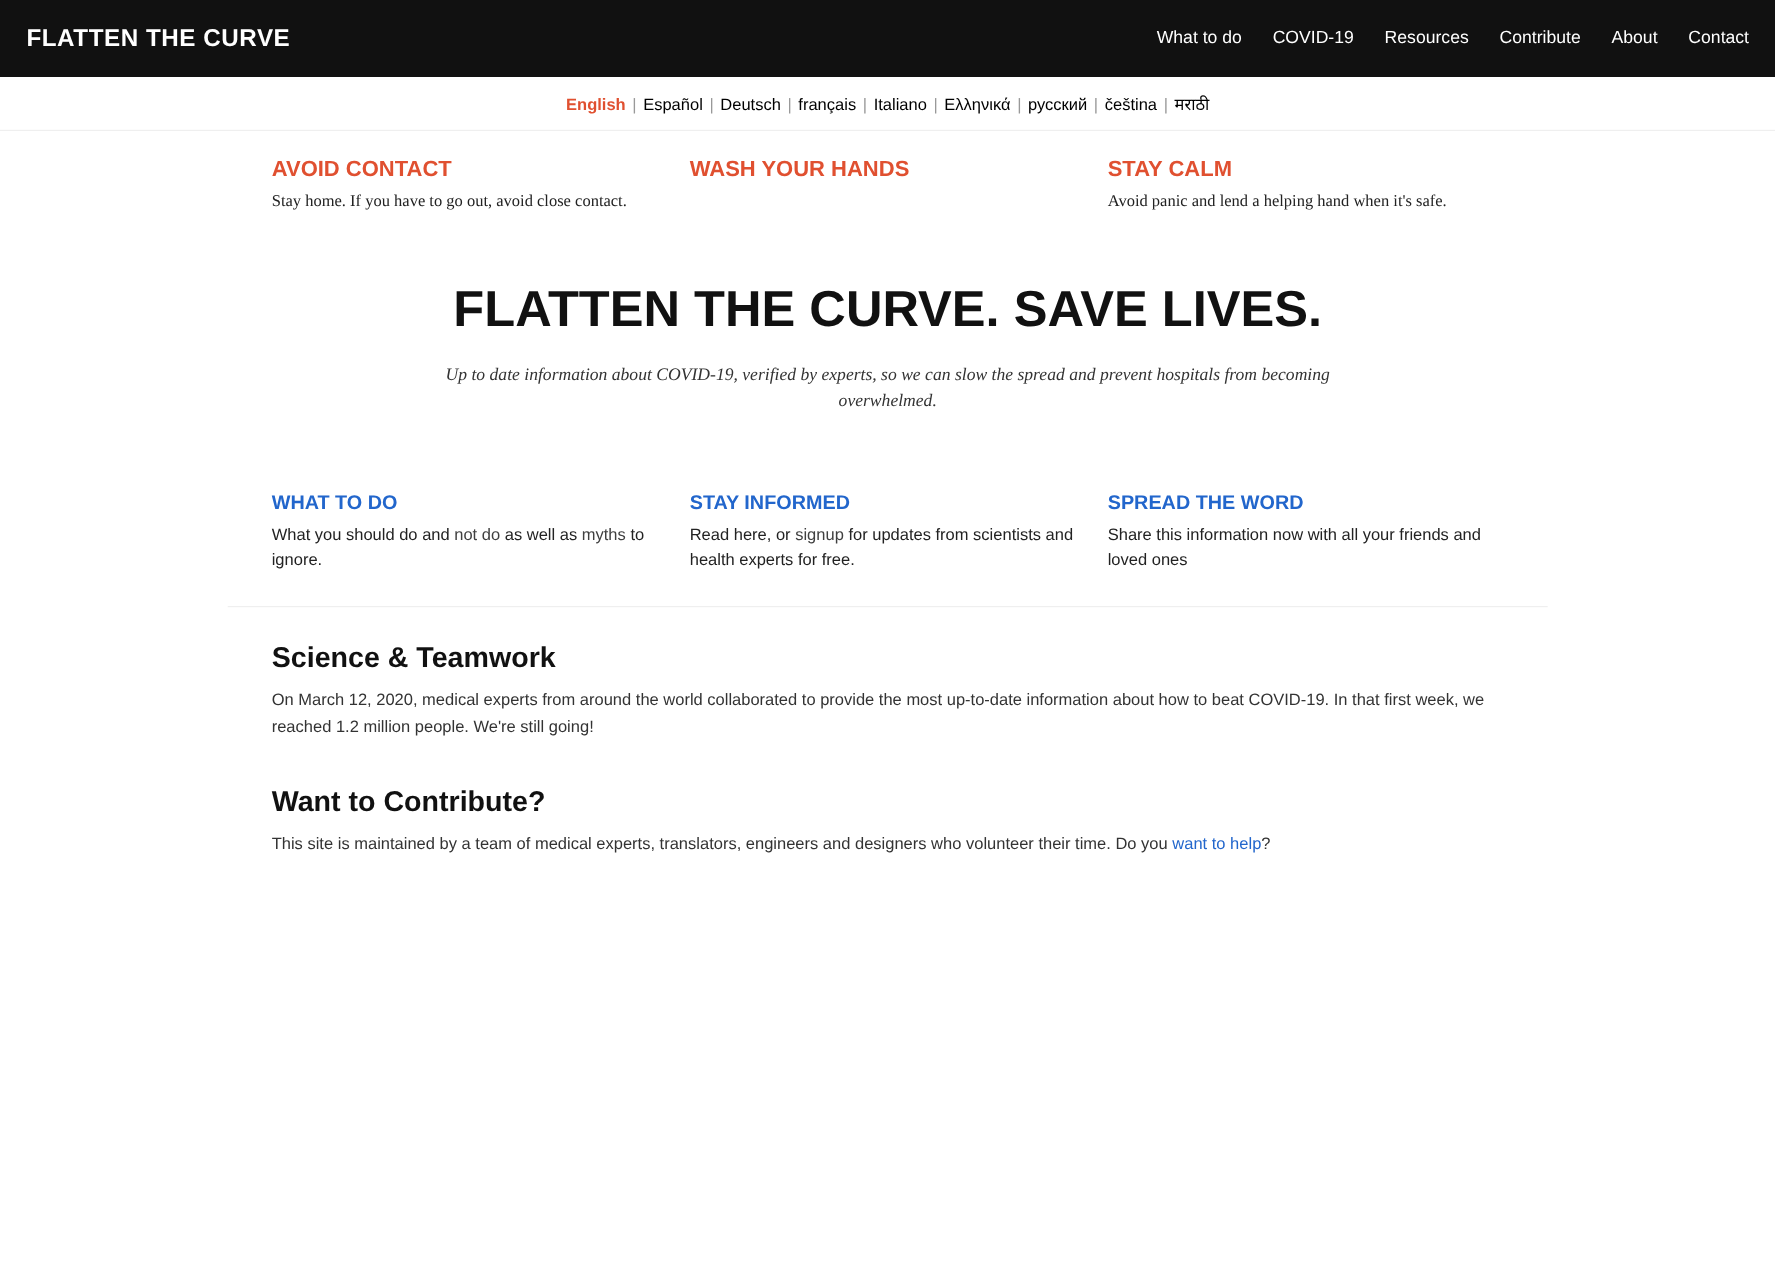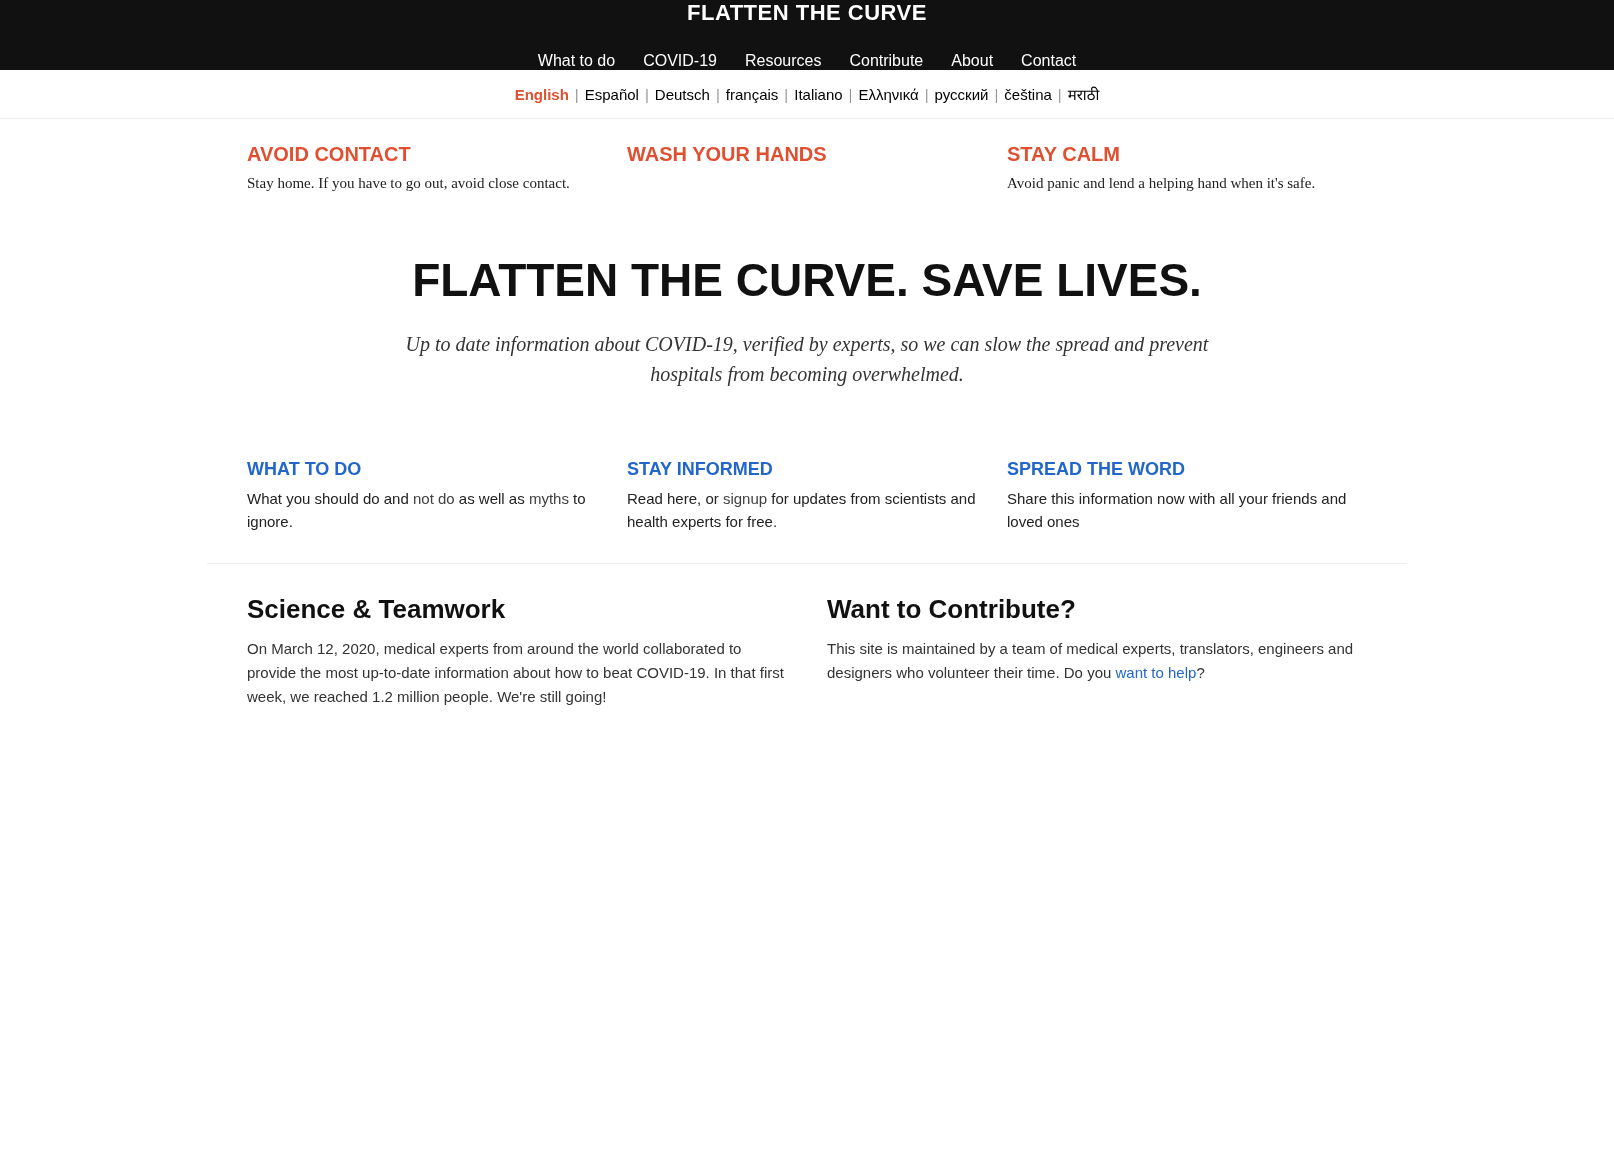--- a/index.html
+++ b/index.html
@@ -6,21 +6,20 @@
     body { font-family: Georgia, 'Times New Roman', serif; font-size: 16px; color: #222; background: #fff; }
 
     
     nav {
       background: #111;
       display: flex;
       align-items: center;
       justify-content: space-between;
       padding: 0 24px;
       height: 70px;
-      flex-direction: column;
     }
     .nav-logo {
       color: #fff;
       font-weight: 900;
       font-size: 22px;
       font-family: Arial, sans-serif;
       letter-spacing: 0.5px;
       white-space: nowrap;
     }
     .nav-links {
@@ -90,21 +89,21 @@
     .hero-title {
       font-weight: 900;
       font-size: 46px;
       font-family: Arial, sans-serif;
       color: #111;
       line-height: 1.1;
       margin-bottom: 24px;
     }
     .hero-subtitle {
       font-style: italic;
-      font-size: 20px;
+      font-size: 16px;
       line-height: 1.5;
       color: #333;
       font-family: Georgia, serif;
     }
 
     
     .features {
       display: grid;
       grid-template-columns: 1fr 1fr 1fr;
       gap: 20px;
@@ -127,21 +126,21 @@
       color: #222;
     }
     .feature-body a {
       color: #404040;
       text-decoration: none;
     }
 
     
     .bottom-sections {
       display: grid;
-      grid-template-columns: 1fr 1fr;
+      grid-template-columns: 1fr;
       gap: 40px;
       padding: 30px 40px 40px 40px;
       max-width: 1200px;
       margin: 0 auto;
       border-top: 1px solid #eee;
     }
     .section-title {
       font-size: 26px;
       font-weight: 700;
       font-family: Arial, sans-serif;

